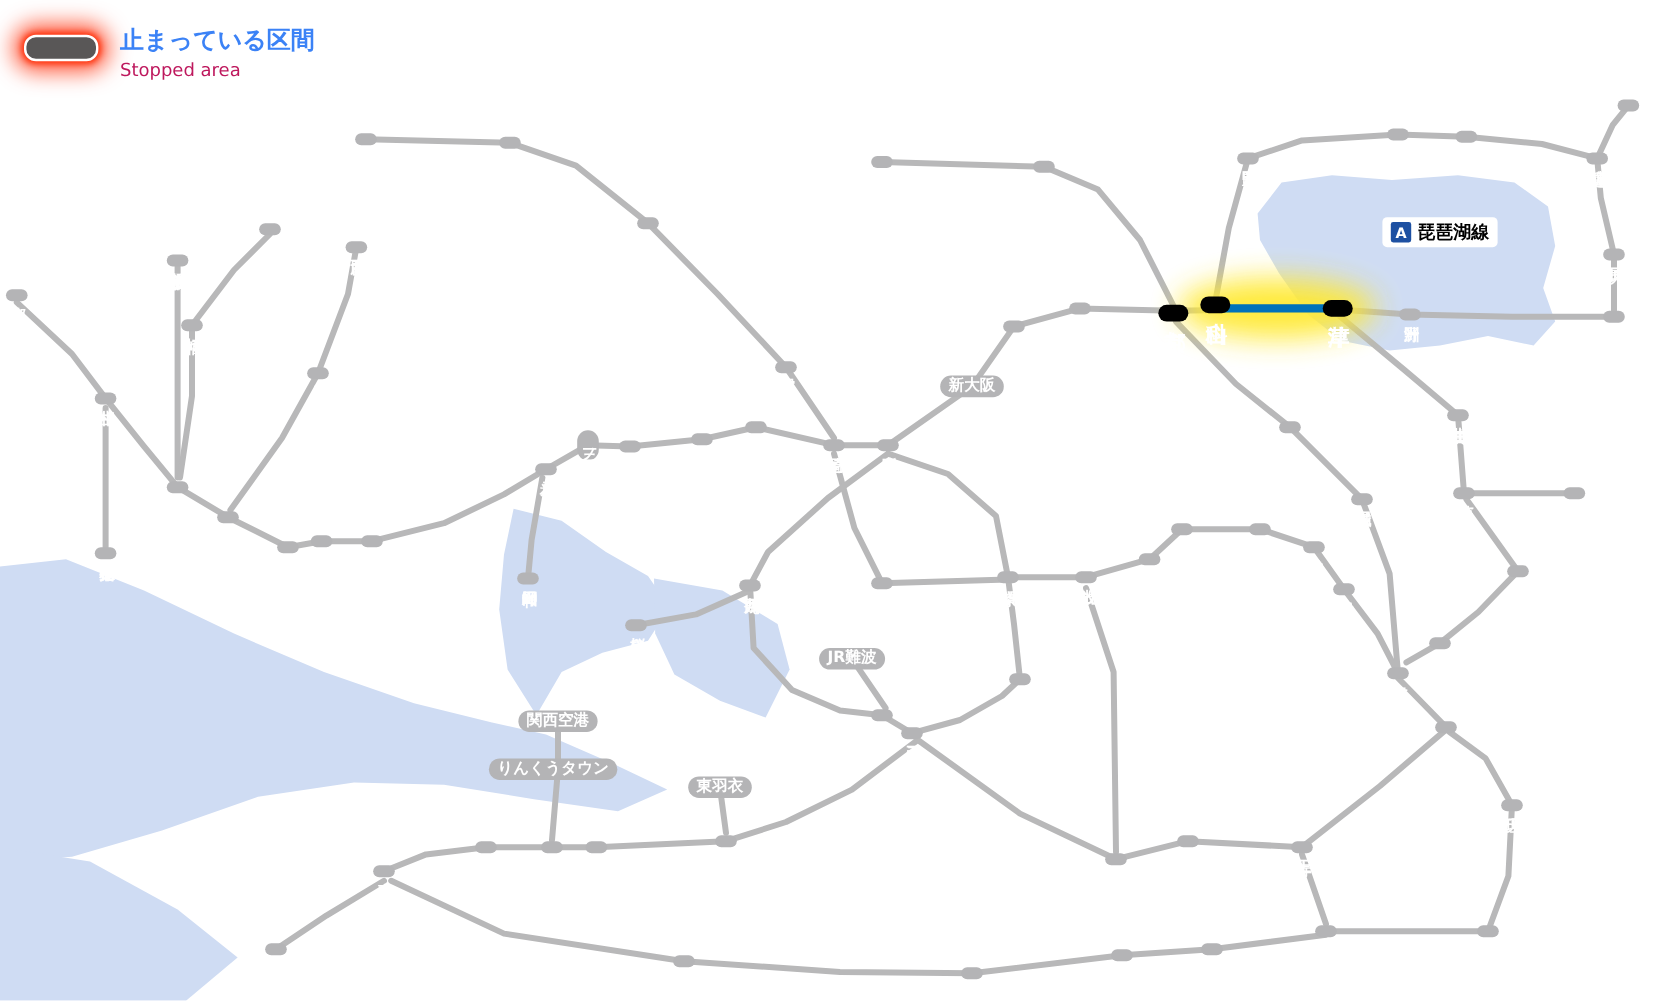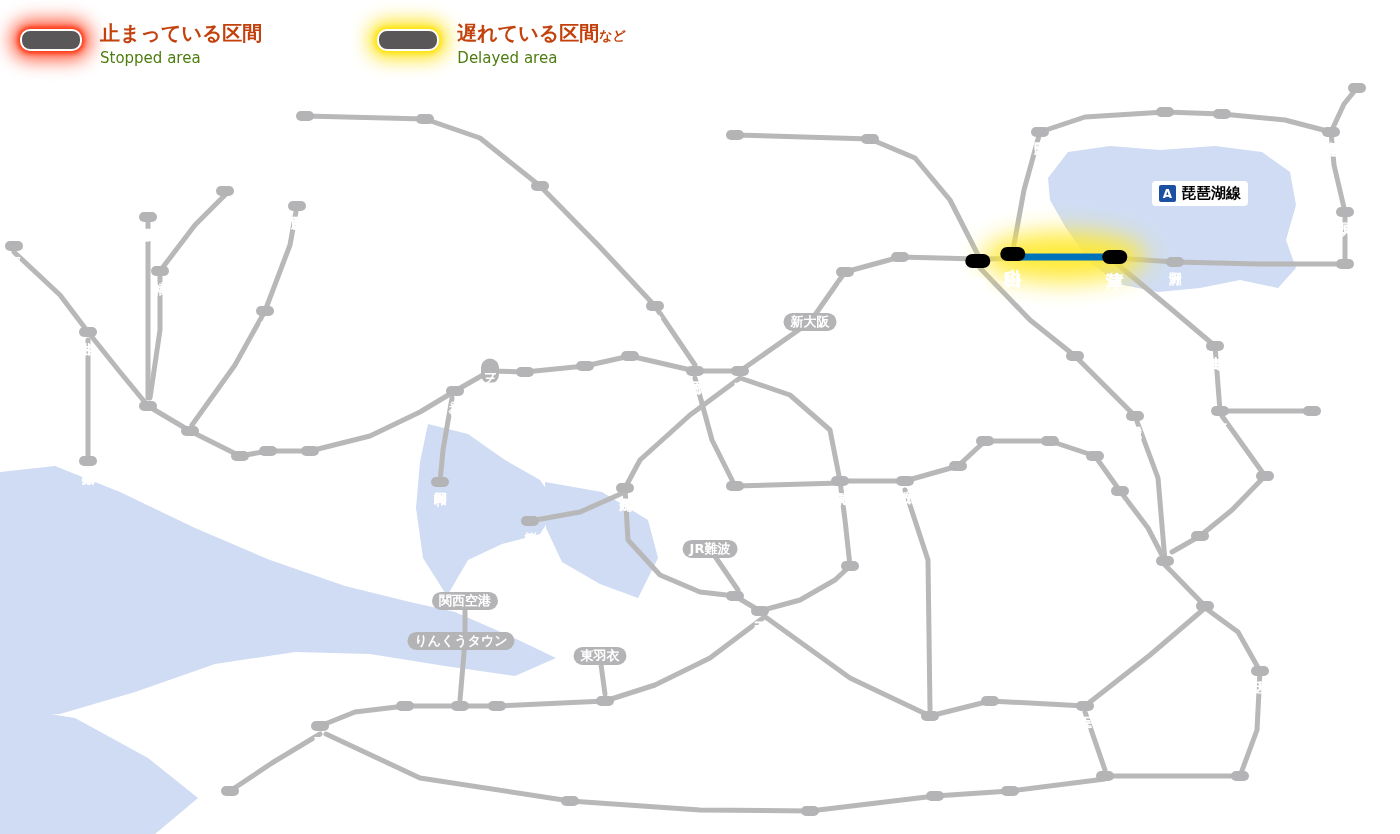--- a/index.html
+++ b/index.html
@@ -13,23 +13,23 @@
   .station.v{writing-mode:vertical-rl;text-orientation:upright;padding:5px 2px;font-size:13px;}
   .station.h{padding:2px 7px;font-size:13px;text-align:center;}
   .station.black{background:#000;font-size:18px;border-radius:13px;padding:7px 3px;z-index:6;}
   
   .legend{position:absolute;top:20px;left:20px;display:flex;gap:115px;z-index:10;}
   .legend-item{display:flex;align-items:flex-start;gap:18px;}
   .glow-pill{width:58px;height:18px;border-radius:10px;background:#595757;border:2px solid #fff;
              margin-top:9px;flex:none;}
   .glow-red{box-shadow:0 0 5px 2px rgba(255,40,0,.95),0 0 18px 9px rgba(255,40,0,.75);}
   .glow-yel{box-shadow:0 0 5px 2px rgba(255,225,0,.95),0 0 18px 9px rgba(255,225,0,.8);}
-  .legend-title{font-size:20px;font-weight:bold;color:#c2410c;}
+  .legend-title{font-size:20px;font-weight:bold;color:#3b82f6;}
   .legend-title .suffix{font-size:13px;}
-  .legend-sub{font-size:15px;color:#4d7c0f;margin-top:2px;font-weight:normal;}
+  .legend-sub{font-size:15px;color:#be185d;margin-top:2px;font-weight:normal;}
   
   .line-badge{position:absolute;left:1152px;top:181px;background:#fff;border-radius:4px;
               padding:3px 7px;display:flex;align-items:center;gap:5px;z-index:8;}
   .badge-letter{width:17px;height:17px;background:#1d50a2;color:#fff;display:flex;
                 align-items:center;justify-content:center;font-size:12px;font-weight:bold;
                 border-radius:2px;flex:none;}
   .badge-label{font-size:15px;font-weight:bold;color:#000;}
 </style>
 </head>
 <body>
@@ -169,27 +169,20 @@
     </div>
 
   <div class="legend">
     <div class="legend-item">
       <div class="glow-pill glow-red"></div>
       <div>
         <div class="legend-title">止まっている区間</div>
         <div class="legend-sub">Stopped area</div>
       </div>
     </div>
-    <div class="legend-item">
-      <div class="glow-pill glow-yel"></div>
-      <div>
-        <div class="legend-title"><span>遅れている区間</span><span class="suffix">など</span></div>
-        <div class="legend-sub">Delayed area</div>
-      </div>
-    </div>
   </div>
 
   <div class="line-badge">
     <span class="badge-letter">A</span>
     <span class="badge-label">琵琶湖線</span>
   </div>
 
 </div>
 
 </body></html>

